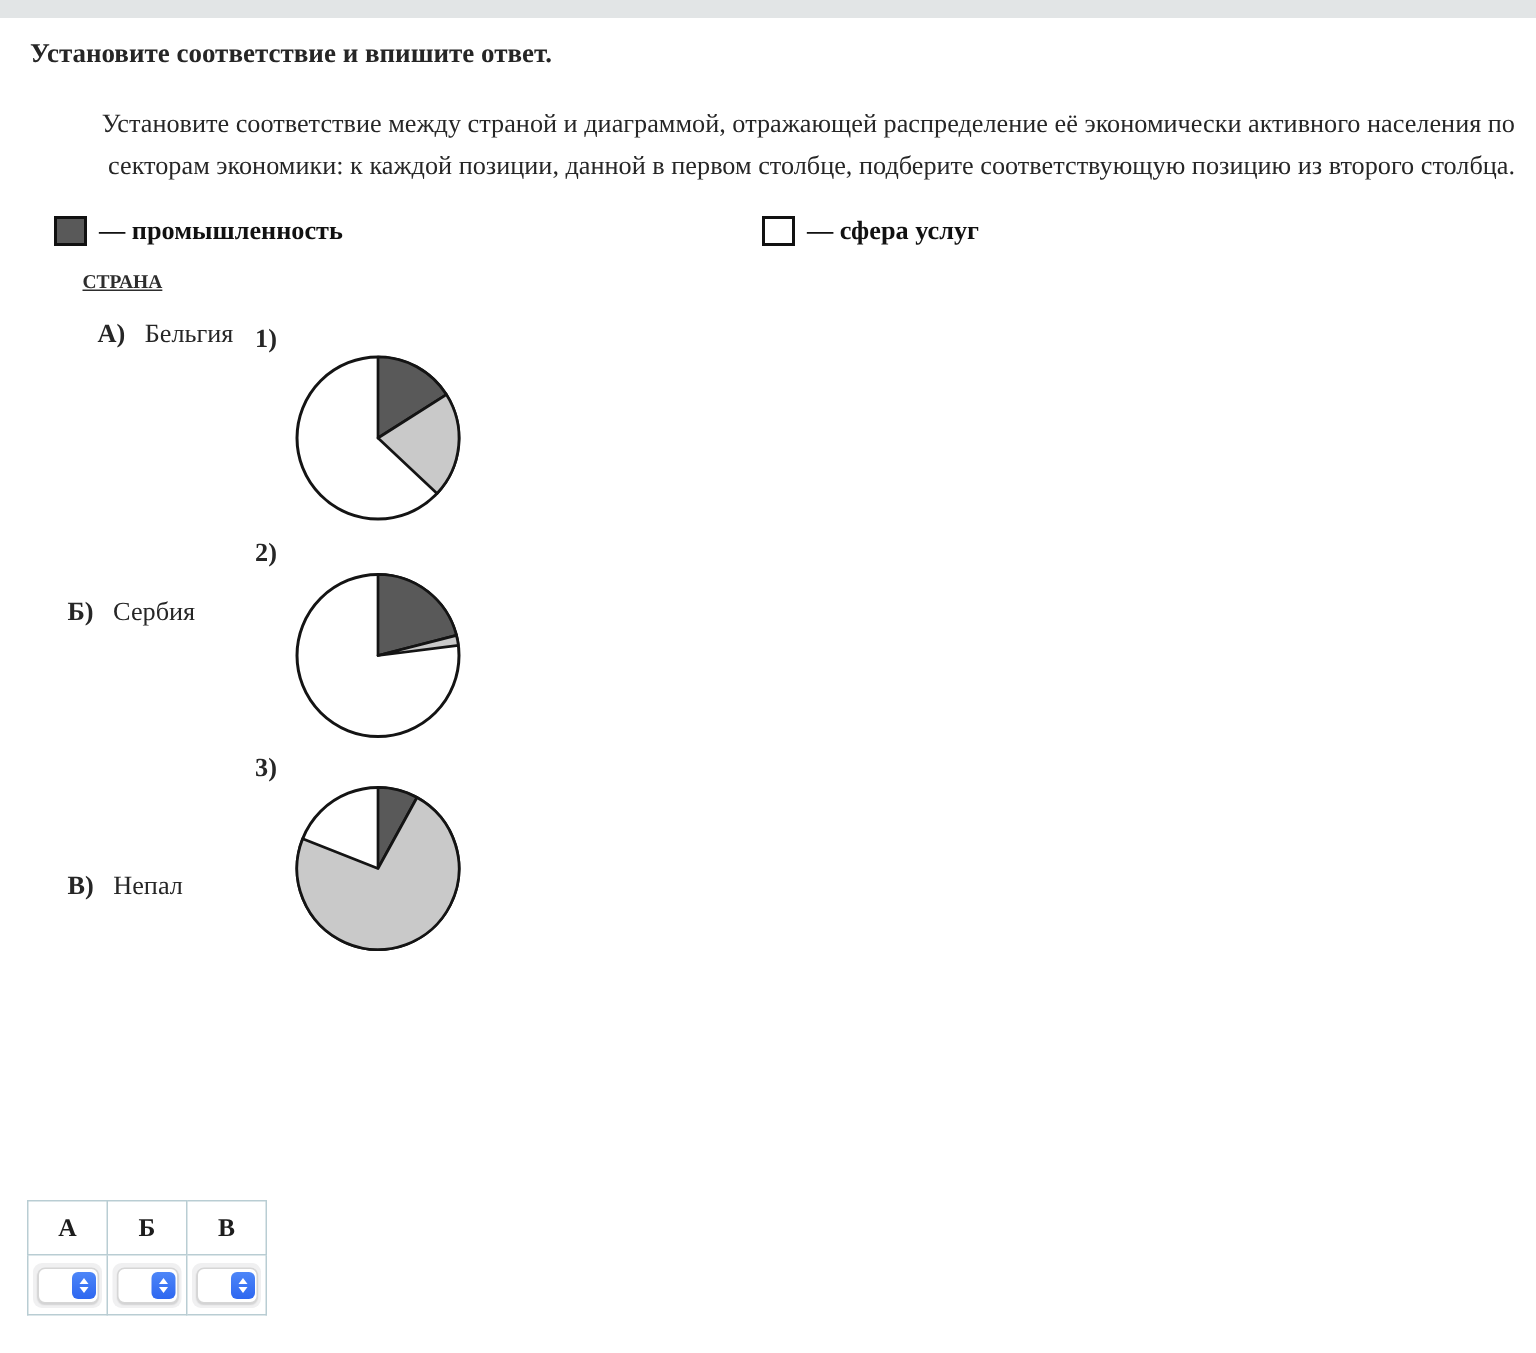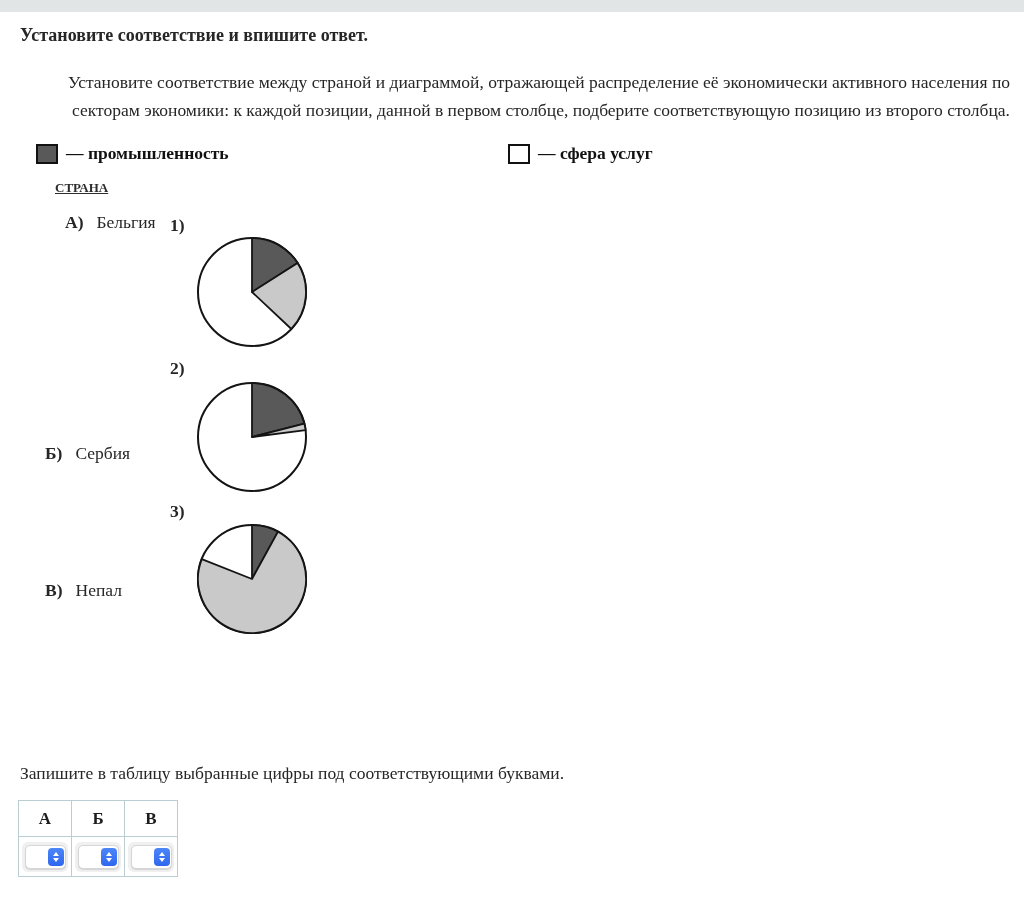--- a/index.html
+++ b/index.html
@@ -53,21 +53,21 @@
       <span class="swatch" style="background:#ffffff;"></span>
       <span class="lab">— сфера услуг</span>
     </div>
   </div>
 
   <div class="col-header" style="left:55px;">СТРАНА</div>
 
   <div class="country" style="left:45px;top:212px;margin-left:20px;">
     <span class="letter">А)</span><span>Бельгия</span>
   </div>
-  <div class="country" style="left:45px;top:397px;margin-top:46px;">
+  <div class="country" style="left:45px;top:397px;">
     <span class="letter">Б)</span><span>Сербия</span>
   </div>
   <div class="country" style="left:45px;top:580px;text-align:center;">
     <span class="letter">В)</span><span>Непал</span>
   </div>
 
   <div class="pie-num" style="left:170px;top:215px;">1)</div>
   <div class="pie-num" style="left:170px;top:358px;">2)</div>
   <div class="pie-num" style="left:170px;top:501px;">3)</div>
 
@@ -80,21 +80,20 @@
         <circle cx="58" cy="58" r="54" fill="#ffffff" stroke="#141414" stroke-width="2"></circle>
         <path d="M 58 58 L 58.00 4.00 A 54 54 0 0 1 110.30 44.57 Z" fill="#595959" stroke="#141414" stroke-width="1.8" stroke-linejoin="round"></path>
         <path d="M 58 58 L 110.30 44.57 A 54 54 0 0 1 111.57 51.23 Z" fill="#c9c9c9" stroke="#141414" stroke-width="1.8" stroke-linejoin="round"></path>
       </svg></div>
   <div class="pie" style="left:194px;top:521px;"><svg width="116" height="116" viewBox="0 0 116 116">
         <circle cx="58" cy="58" r="54" fill="#ffffff" stroke="#141414" stroke-width="2"></circle>
         <path d="M 58 58 L 58.00 4.00 A 54 54 0 0 1 84.01 10.68 Z" fill="#595959" stroke="#141414" stroke-width="1.8" stroke-linejoin="round"></path>
         <path d="M 58 58 L 84.01 10.68 A 54 54 0 1 1 7.79 38.12 Z" fill="#c9c9c9" stroke="#141414" stroke-width="1.8" stroke-linejoin="round"></path>
       </svg></div>
 
-  <div class="footer-text">Запишите в таблицу выбранные цифры под соответствующими буквами.</div>
 
   <table class="answer-table">
     <tbody>
         <tr>
       <th>А</th>
       <th>Б</th>
       <th>В</th>
     </tr>
     <tr>
       <td>

